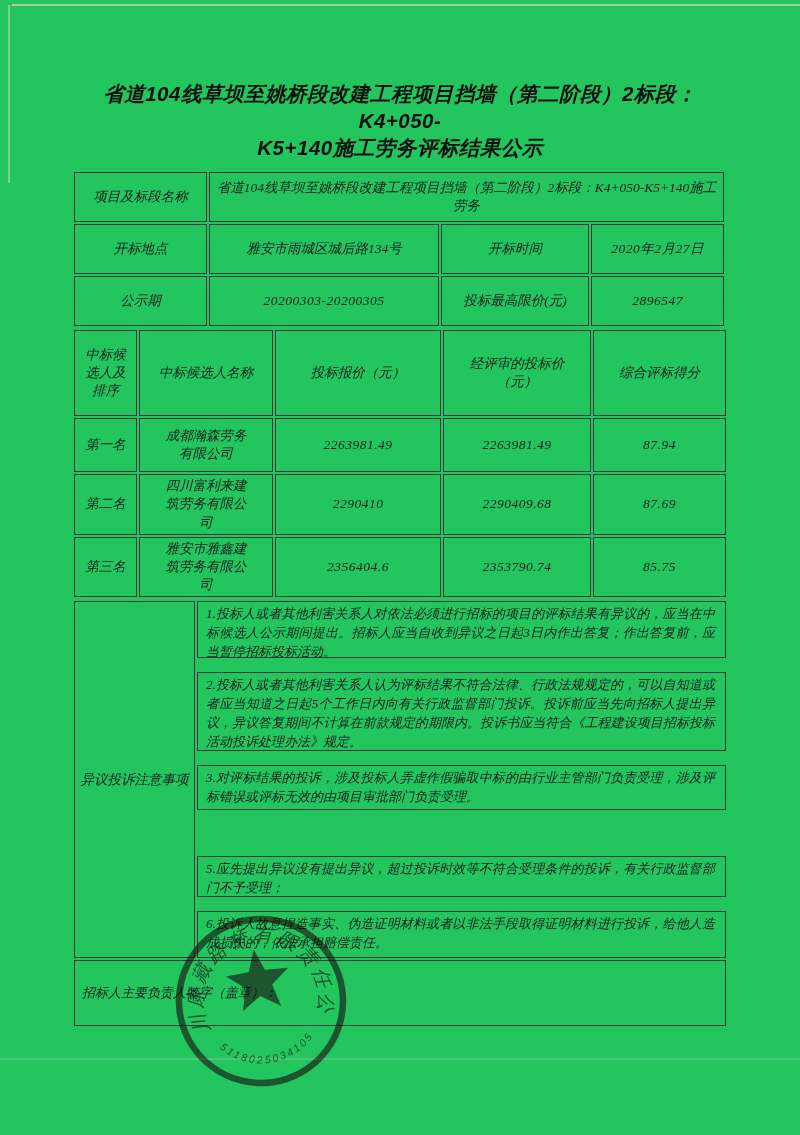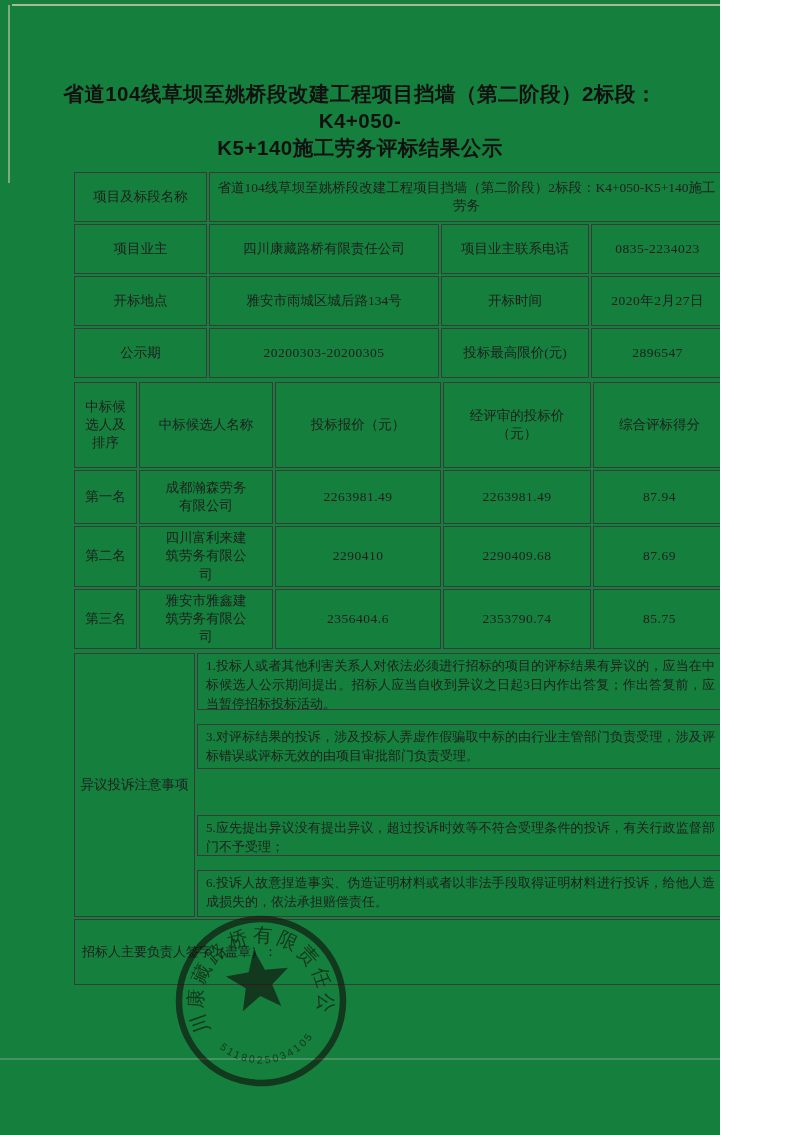--- a/index.html
+++ b/index.html
@@ -1,19 +1,19 @@
 <!DOCTYPE html>
 <html><head>
 <meta charset="utf-8">
 <style>
   html,body { margin:0; padding:0; background:#ffffff; }
   .doc {
-    position:relative; width:720px; height:1135px;
-    background:#15803d; overflow:hidden;
-    font-family:"Liberation Serif", serif; color:#1d1d1d;
+    position:relative; width:800px; height:1135px;
+    background:#22c55e; overflow:hidden;
+    font-family:"Liberation Serif", serif; color:#1d1d1d;font-style:italic;
   }
   
   .edge-top { position:absolute; top:4px; left:12px; right:0; height:2px;
     background:#d8cdb4; opacity:.75; }
   .edge-left { position:absolute; top:5px; left:8px; width:2px; height:178px;
     background:#d8cdb4; opacity:.55; }
   .streak { position:absolute; top:1058px; left:0; width:800px; height:2px;
     background:#bdbdbd; opacity:.30; }
 
   .title {
@@ -90,26 +90,20 @@
         <col style="width:230px">
         <col style="width:148px">
         <col style="width:133px">
       </colgroup>
     <tbody>
         <tr>
       <td>项目及标段名称</td>
       <td colspan="3">省道104线草坝至姚桥段改建工程项目挡墙（第二阶段）2标段：K4+050-K5+140施工劳务</td>
     </tr>
     <tr>
-      <td>项目业主</td>
-      <td>四川康藏路桥有限责任公司</td>
-      <td>项目业主联系电话</td>
-      <td class="num">0835-2234023</td>
-    </tr>
-    <tr>
       <td>开标地点</td>
       <td>雅安市雨城区城后路134号</td>
       <td>开标时间</td>
       <td class="num">2020年2月27日</td>
     </tr>
     <tr>
       <td>公示期</td>
       <td class="num">20200303-20200305</td>
       <td>投标最高限价(元)</td>
       <td class="num">2896547</td>
@@ -154,20 +148,21 @@
       <td class="num">2353790.74</td>
       <td class="num">85.75</td>
     </tr>
   </tbody>
     </table>
 
   <div class="notices">
     <div class="notices-label">异议投诉注意事项</div>
     <div class="notices-items">
       <div class="notice-item h1">1.投标人或者其他利害关系人对依法必须进行招标的项目的评标结果有异议的，应当在中标候选人公示期间提出。招标人应当自收到异议之日起3日内作出答复；作出答复前，应当暂停招标投标活动。</div>
+      <div class="notice-item h2">2.投标人或者其他利害关系人认为评标结果不符合法律、行政法规规定的，可以自知道或者应当知道之日起5个工作日内向有关行政监督部门投诉。投诉前应当先向招标人提出异议，异议答复期间不计算在前款规定的期限内。投诉书应当符合《工程建设项目招标投标活动投诉处理办法》规定。</div>
       <div class="notice-item h3">3.对评标结果的投诉，涉及投标人弄虚作假骗取中标的由行业主管部门负责受理，涉及评标错误或评标无效的由项目审批部门负责受理。</div>
       <div class="notice-item h5">5.应先提出异议没有提出异议，超过投诉时效等不符合受理条件的投诉，有关行政监督部门不予受理；</div>
       <div class="notice-item h6">6.投诉人故意捏造事实、伪造证明材料或者以非法手段取得证明材料进行投诉，给他人造成损失的，依法承担赔偿责任。</div>
     </div>
   </div>
 
   <div class="signature">
     <span>招标人主要负责人签字（盖章）：</span>
   </div>
 

